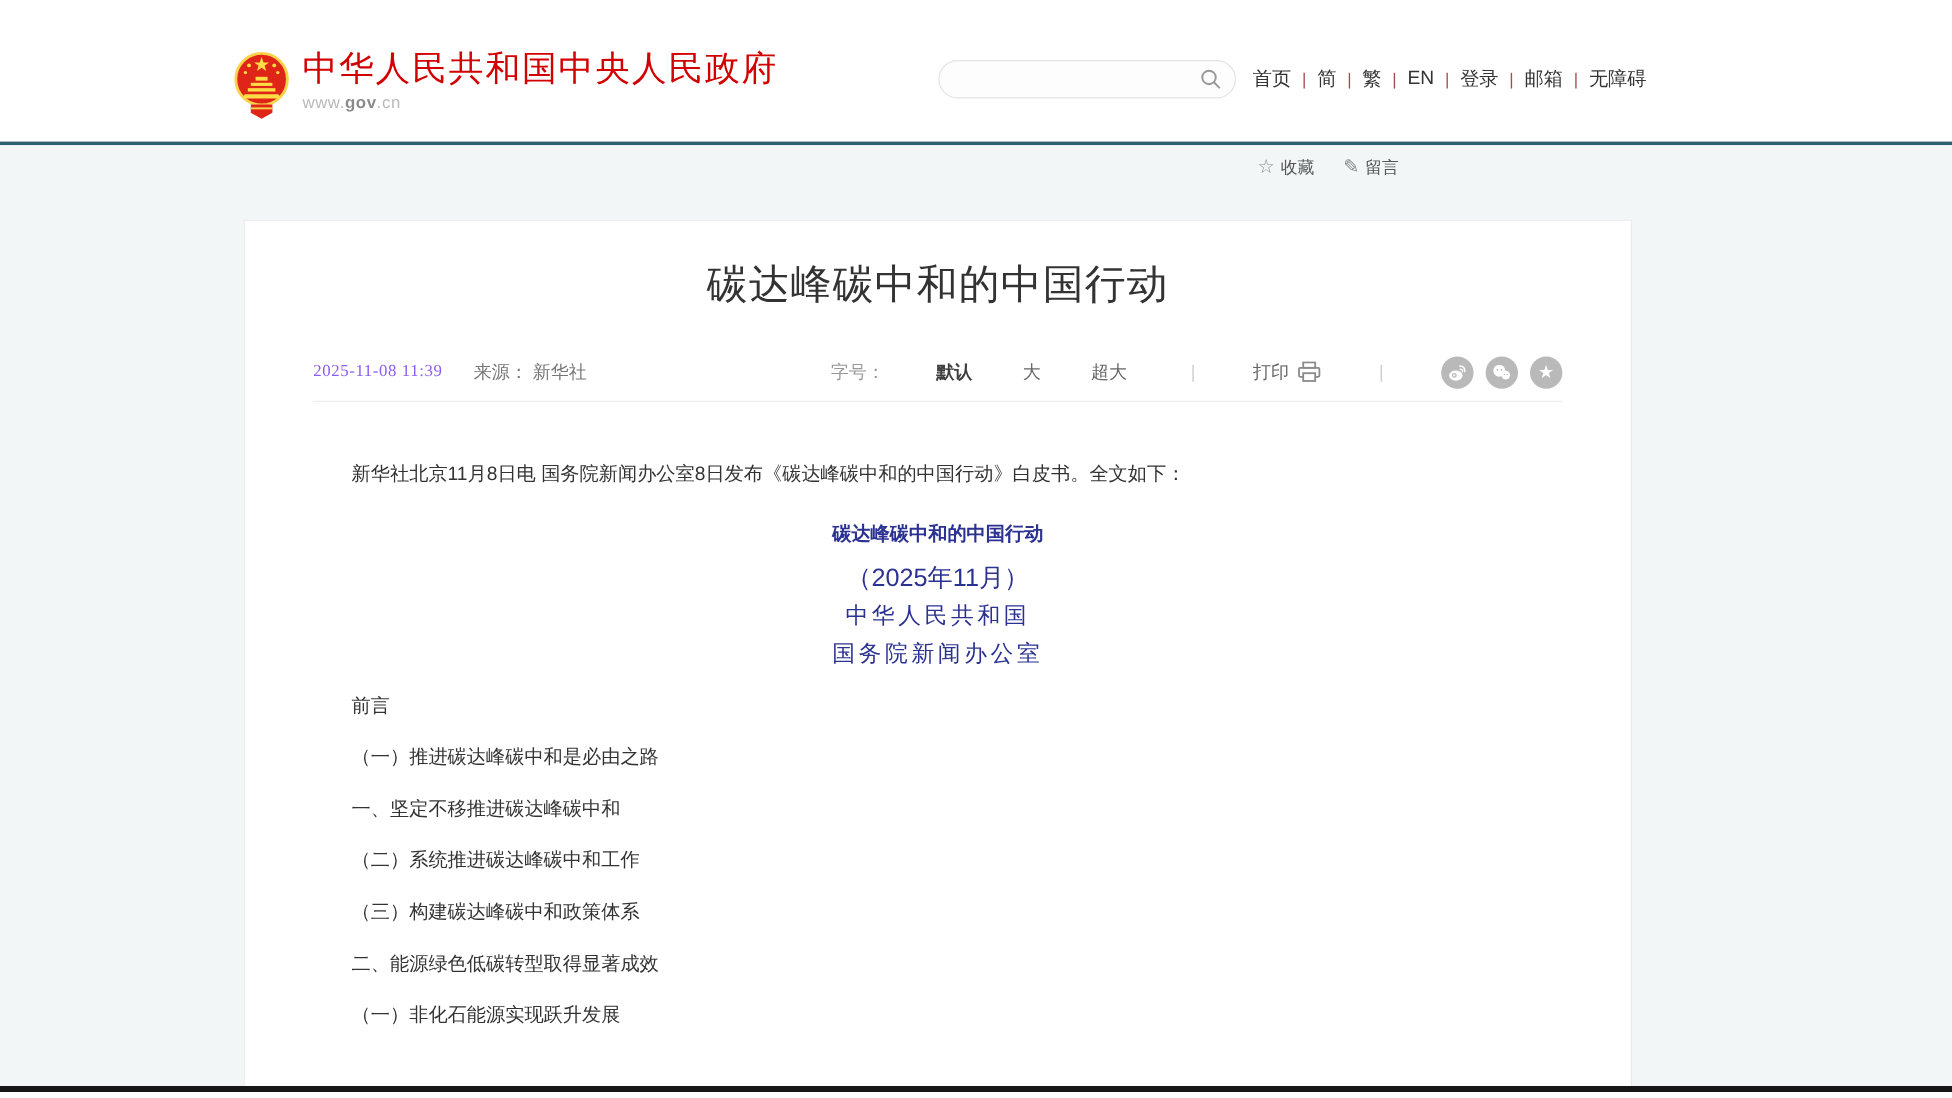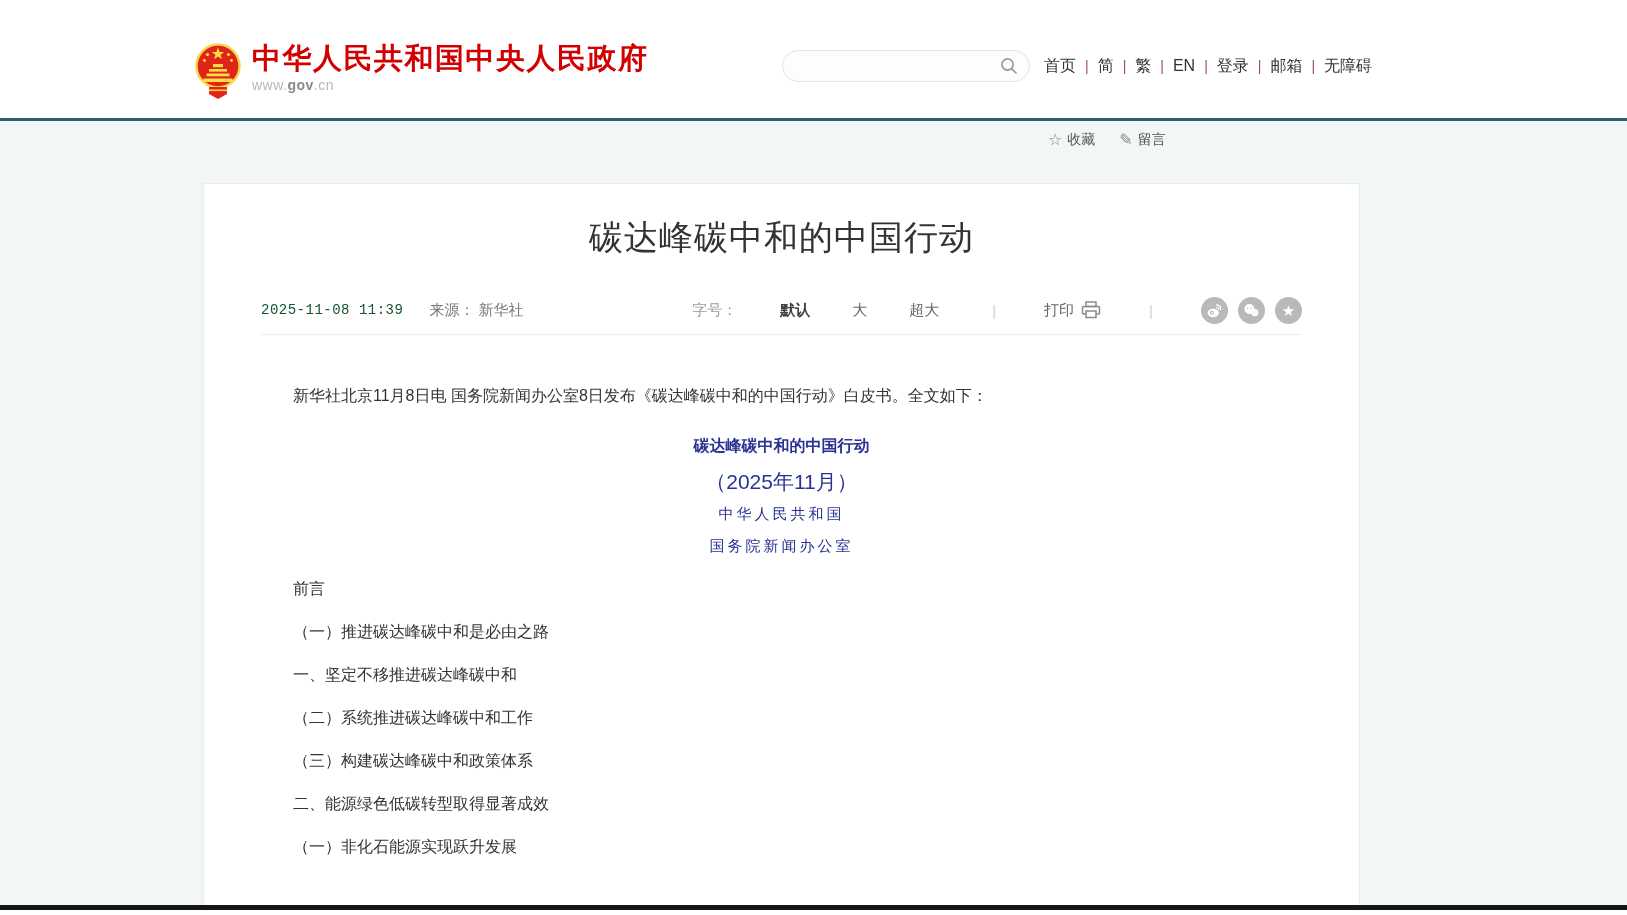--- a/index.html
+++ b/index.html
@@ -9,21 +9,21 @@
     background:#ffffff;
     font-family:"Liberation Sans","DejaVu Sans",sans-serif;
     color:#333;
   }
 
   
   .site-header { position:absolute; top:0; left:0; width:1627px; height:118px; background:#fff; }
   .brand { position:absolute; left:194px; top:40px; display:flex; align-items:flex-start; }
   .emblem { width:48px; height:60px; margin-right:10px; flex:none; }
   .brand-text { padding-top:2px; }
-  .site-title { font-size:29px; font-weight:bold; color:#d20000; letter-spacing:1.5px; line-height:32px; }
+  .site-title { font-size:29px; font-weight:normal; color:#d20000; letter-spacing:1.5px; line-height:32px; }
   .site-url { font-size:14px; color:#b9b9b9; margin-top:3px; letter-spacing:0.5px; }
   .site-url .url-bold { color:#8a8a8a; font-weight:bold; }
 
   .search-box { position:absolute; left:782px; top:50px; width:248px; height:32px;
     border:1px solid #e4e4e4; border-radius:16px; background:#fdfdfd;
     display:flex; align-items:center; }
   .search-input { flex:1; height:28px; border:none; outline:none; background:transparent;
     padding:0 6px 0 16px; font-size:14px; color:#333; }
   .search-icon { width:18px; height:18px; margin-right:11px; cursor:pointer; flex:none; }
 
@@ -46,42 +46,42 @@
   
   .article-card { position:absolute; top:183px; left:203px; width:1157px; height:760px;
     background:#fff; border:1px solid #e9eced; }
 
   .article-title { margin:30px 40px 0; text-align:center; font-size:34px; font-weight:400;
     color:#333; line-height:46px; letter-spacing:1px; }
 
   .meta-row { margin:36px 57px 0; display:flex; justify-content:space-between;
     align-items:center; font-size:15px; color:#777; height:28px; }
   .meta-left { display:flex; align-items:center; gap:26px; }
-  .meta-date { color:#14532d; letter-spacing:0.5px; font-family:Liberation Mono, monospace; font-size:14px; }
+  .meta-date { color:#8b5cf6; letter-spacing:0.5px; font-family:Liberation Serif, serif; font-size:14px; }
   .meta-source { color:#777; }
   .meta-right { display:flex; align-items:center; color:#888;gap:32px; }
   .fs-label { color:#999; margin-right:6px; }
   .fs-opt { margin:0 5px; cursor:pointer; color:#666; }
   .fs-default { color:#404040; font-weight:bold; }
   .meta-pipe { color:#cfcfcf; margin:0 16px; }
   .print-wrap { display:flex; align-items:center; gap:7px; cursor:pointer; color:#666; }
   .share-icons { display:flex; align-items:center; gap:10px; }
   .share-icon { width:27px; height:27px; border-radius:50%; background:#b9b9b9;
     display:flex; align-items:center; justify-content:center; cursor:pointer; flex:none; }
   .share-icon .star-glyph { color:#fff; font-size:15px; line-height:15px; }
 
   .meta-sep { margin:10px 57px 0; border:none; border-top:1px solid #ececec; height:0; }
 
   
   .article-body { margin:0 57px; font-size:16px; color:#333; }
   .lead { margin:48px 0 0; text-indent:2em; line-height:26px; }
   .center-line { text-align:center; margin:0; }
   .doc-title { margin-top:26px; color:#2b3291; font-weight:bold; font-size:16px; line-height:22px; }
   .doc-date { margin-top:14px; color:#2b3291; font-size:21px; line-height:22px; }
-  .doc-issuer { margin-top:10px; color:#2b3291; font-size:15px; line-height:22px;
+  .doc-issuer { margin-top:10px; color:#2b3291; font-size:19px; line-height:22px;
     font-family:"Liberation Serif","DejaVu Serif",serif; letter-spacing:3px; }
   .toc-heading { margin:32px 0 0; text-indent:2em; font-weight:bold; font-size:17px; line-height:23px; }
   .toc-item { margin:21px 0 0; text-indent:2em; line-height:22px; }
 
   .bottom-line { position:absolute; top:905px; left:0; width:1627px; height:5px; background:#161616; }
   .bottom-white { position:absolute; top:910px; left:0; width:1627px; height:5px; background:#fff; }
 </style>
 </head>
 <body>
 

